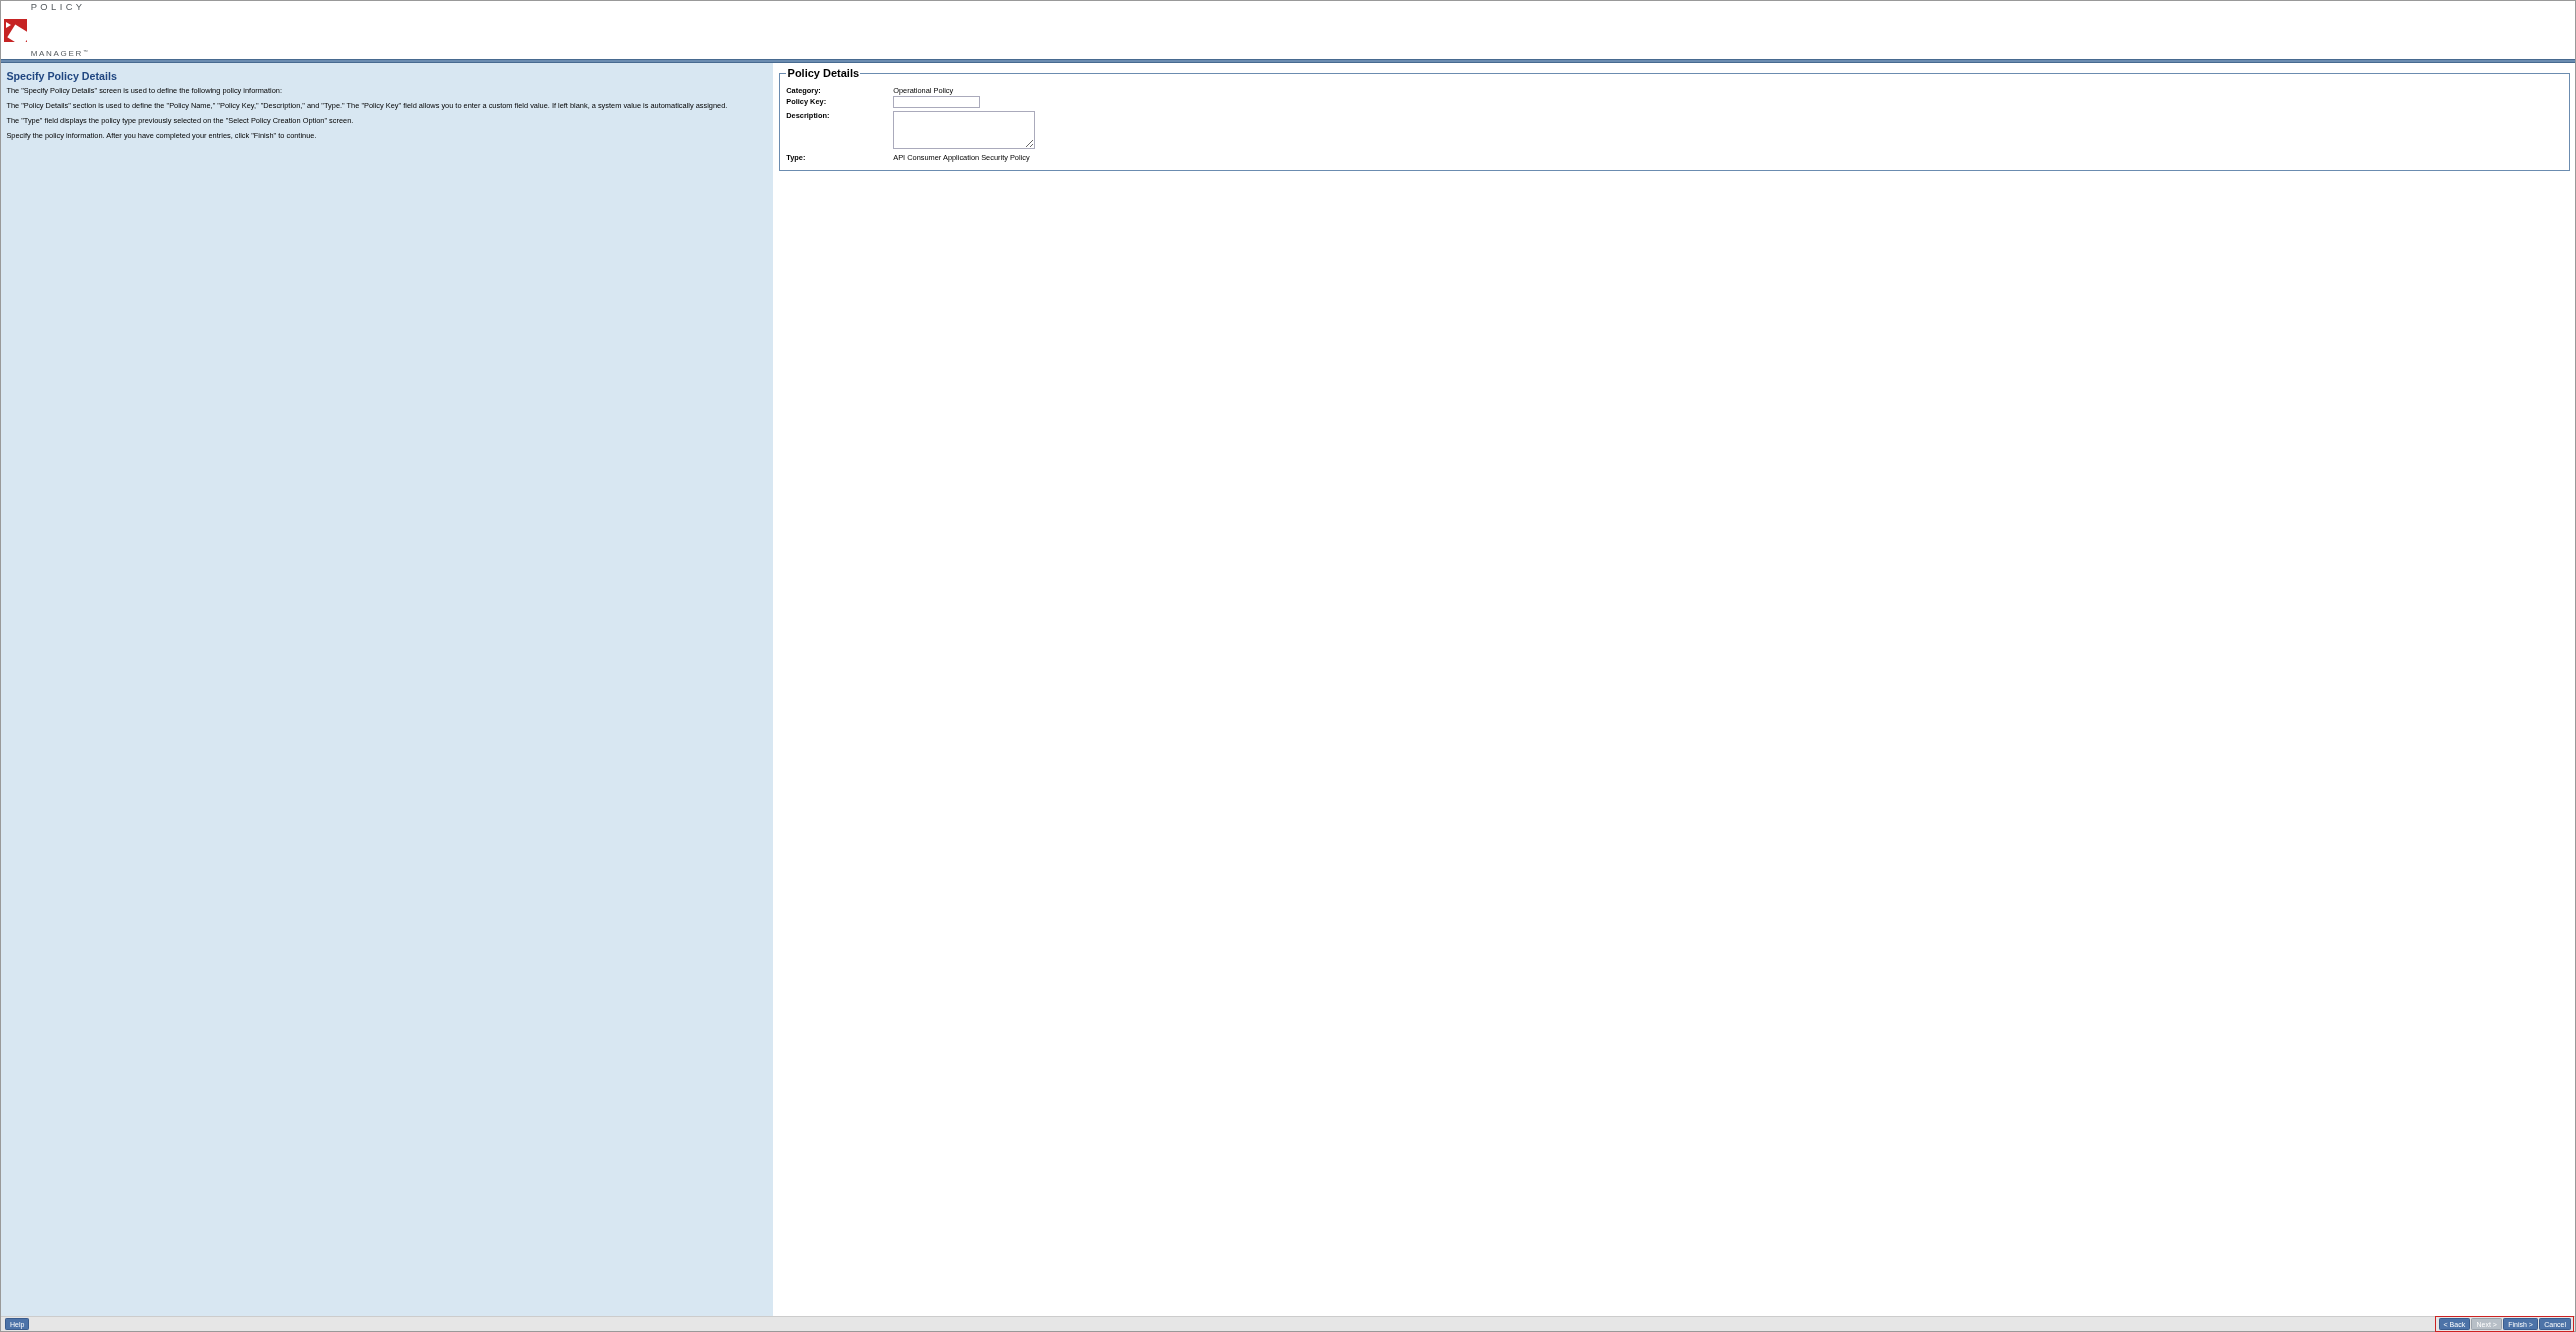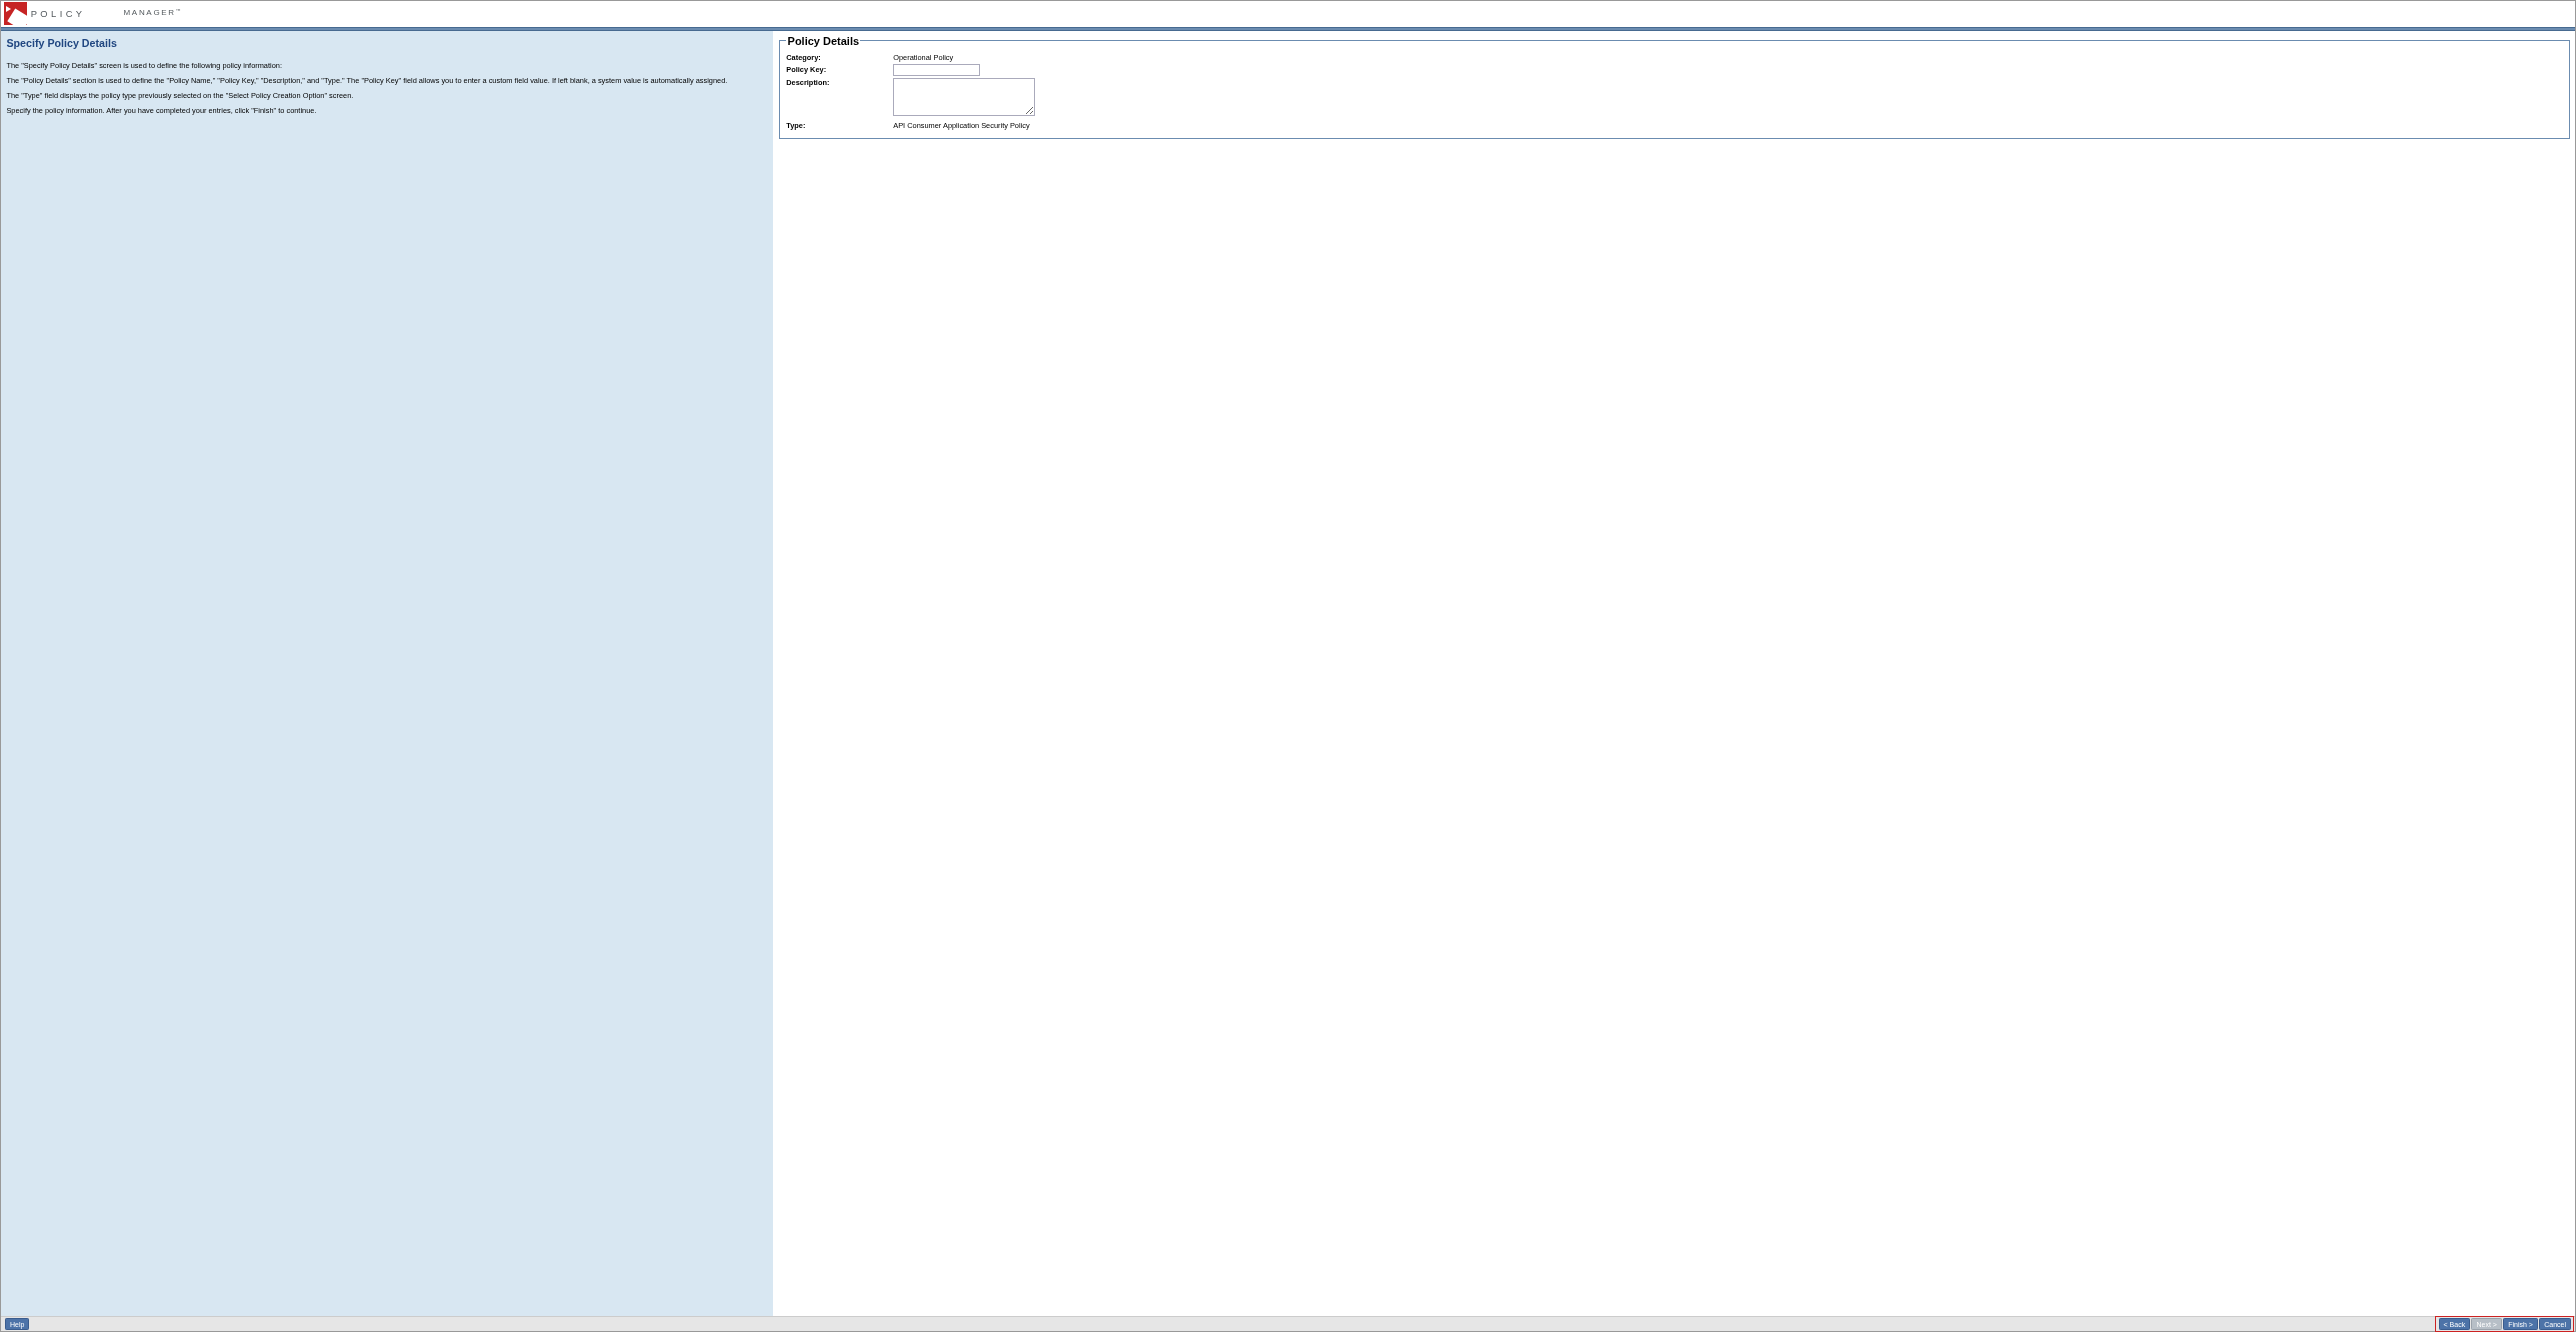--- a/index.html
+++ b/index.html
@@ -4,31 +4,31 @@
 <style>
   * { box-sizing: border-box; margin: 0; padding: 0; }
   html, body { width: 100%; height: 100%; font-family: Arial, Helvetica, sans-serif; font-size: 7.4px; color: #000; background: #fff; }
   .app { border: 0.7px solid #999; width: 100%; height: 100%; display: flex; flex-direction: column; }
 
   
   .header { display: flex; align-items: center; padding: 1.3px 2.7px; background: #fff; }
   .logo-icon { width: 23px; height: 23px; background: #c62424; position: relative; margin-right: 4px; overflow: hidden;}
   .logo-icon::before { content:""; position:absolute; left: 2.7px; top: 3.4px; width: 0; height: 0; border-left: 5.4px solid #fff; border-top: 3.4px solid transparent; border-bottom: 3.4px solid transparent; }
   .logo-icon::after { content:""; position:absolute; right: -1.3px; bottom: -1.3px; width: 17.5px; height: 14.8px; background: #fff; transform: rotate(32deg); }
-  .brand { display: flex; flex-direction: row; line-height: 1; gap: 38px; }
+  .brand { display: flex; flex-direction: column; line-height: 1; gap: 38px; }
   .brand-top { font-size: 9.4px; letter-spacing: 3.4px; color: #53595d; font-weight: 400;}
   .brand-bot { font-size: 8px; letter-spacing: 1.7px; color: #53595d; position: relative; }
   .brand-bot .tm { font-size: 4.7px; vertical-align: top; letter-spacing: 0; }
 
   .divider-bar { height: 4px; background: #6b8cb0; border-top: 0.7px solid #476a90; border-bottom: 0.7px solid #476a90; }
 
   
   .main { flex: 1; display: flex; overflow: hidden; }
   .sidebar { width: 30%; background: #d8e7f2; padding: 6.7px 5.4px 6.7px 5.4px; }
-  .sidebar h1 { color: #214781; font-size: 10.7px; font-weight: bold; margin-bottom: 12px; }
+  .sidebar h1 { color: #214781; font-size: 10.7px; font-weight: bold; margin-bottom: 4px; }
   .sidebar p { font-size: 7.4px; margin-bottom: 5.4px; line-height: 1.3; }
 
   .content { flex: 1; padding: 4px 5.4px; position:relative; }
   fieldset.policy-details { border: 0.7px solid #6b8cb0; padding: 5.4px 6.7px 6.7px 6.7px; }
   fieldset.policy-details legend { font-weight: bold; font-size: 11px; padding: 0 1.3px; color: #000; }
 
   .form-row { display: flex; align-items: flex-start; margin-bottom: 1.3px; }
   .form-label { width: 107px; font-weight: bold; font-size: 7.4px; padding-top: 1.3px; }
   .form-label.highlight { position:relative; }
   .form-label.highlight::after { content:""; position:absolute; left:-2.7px; top:-1.3px; width: 43px; height: 11.4px; border: 1.3px solid #c22; pointer-events:none;}

